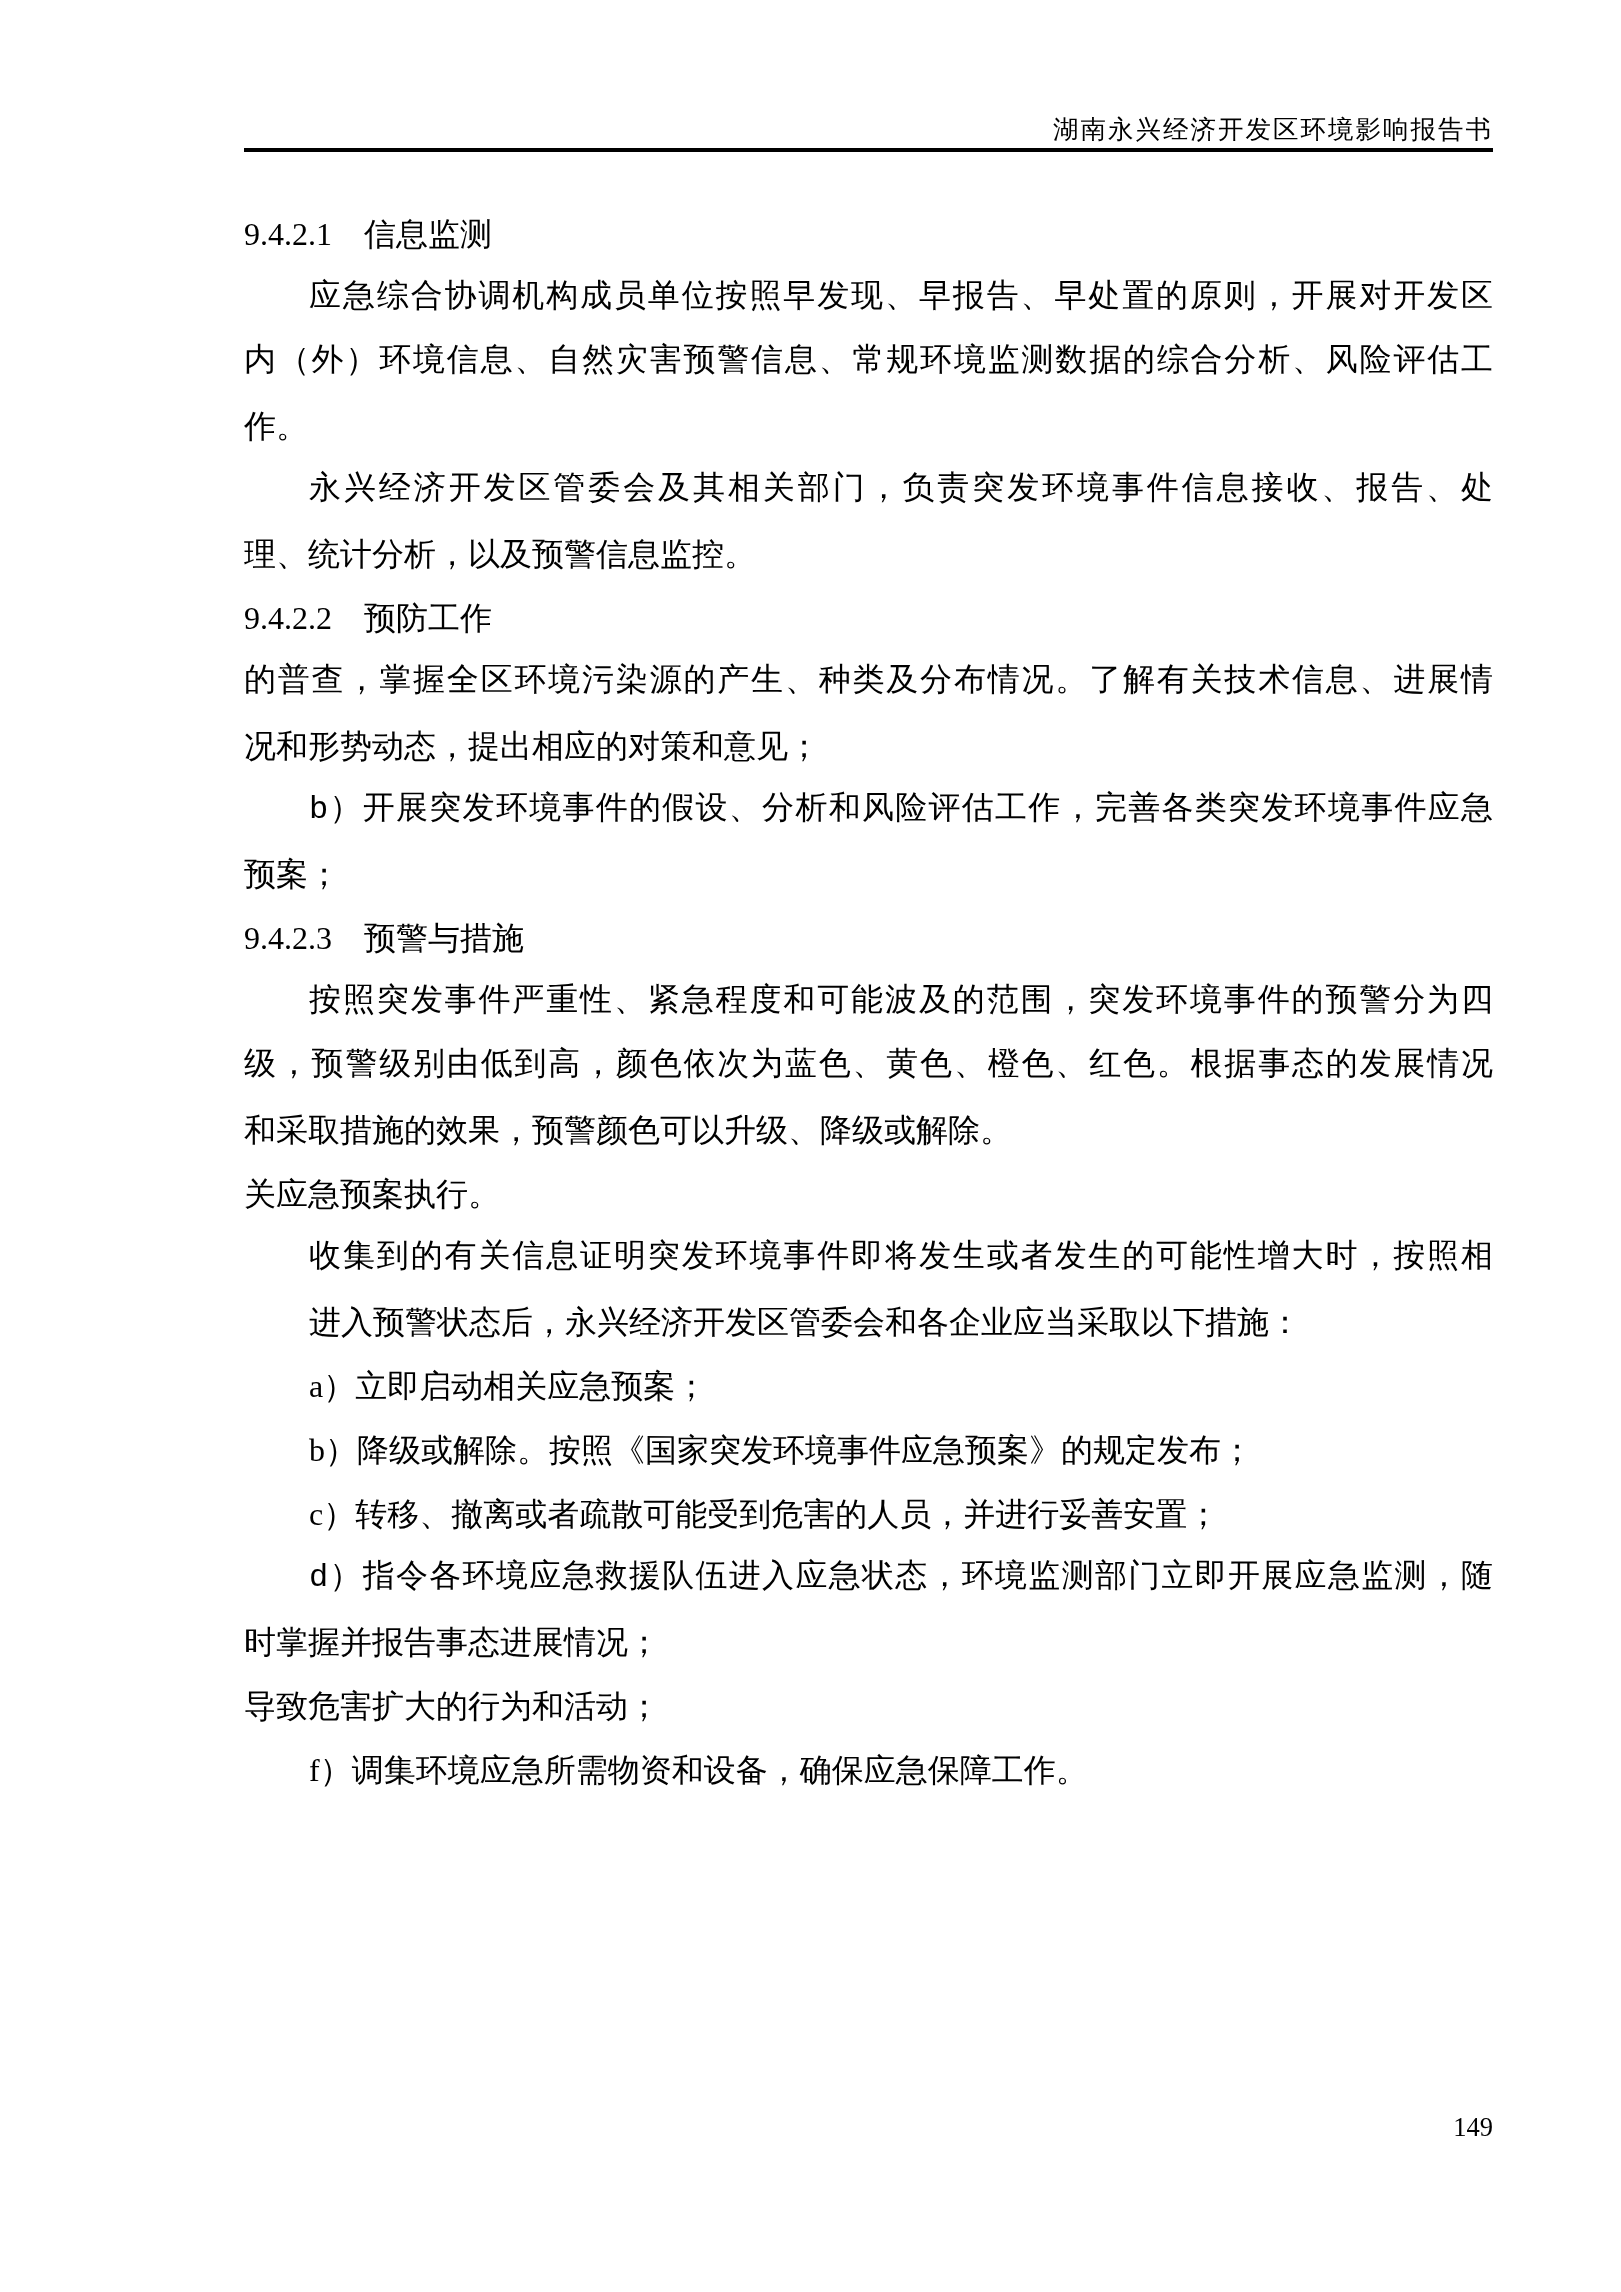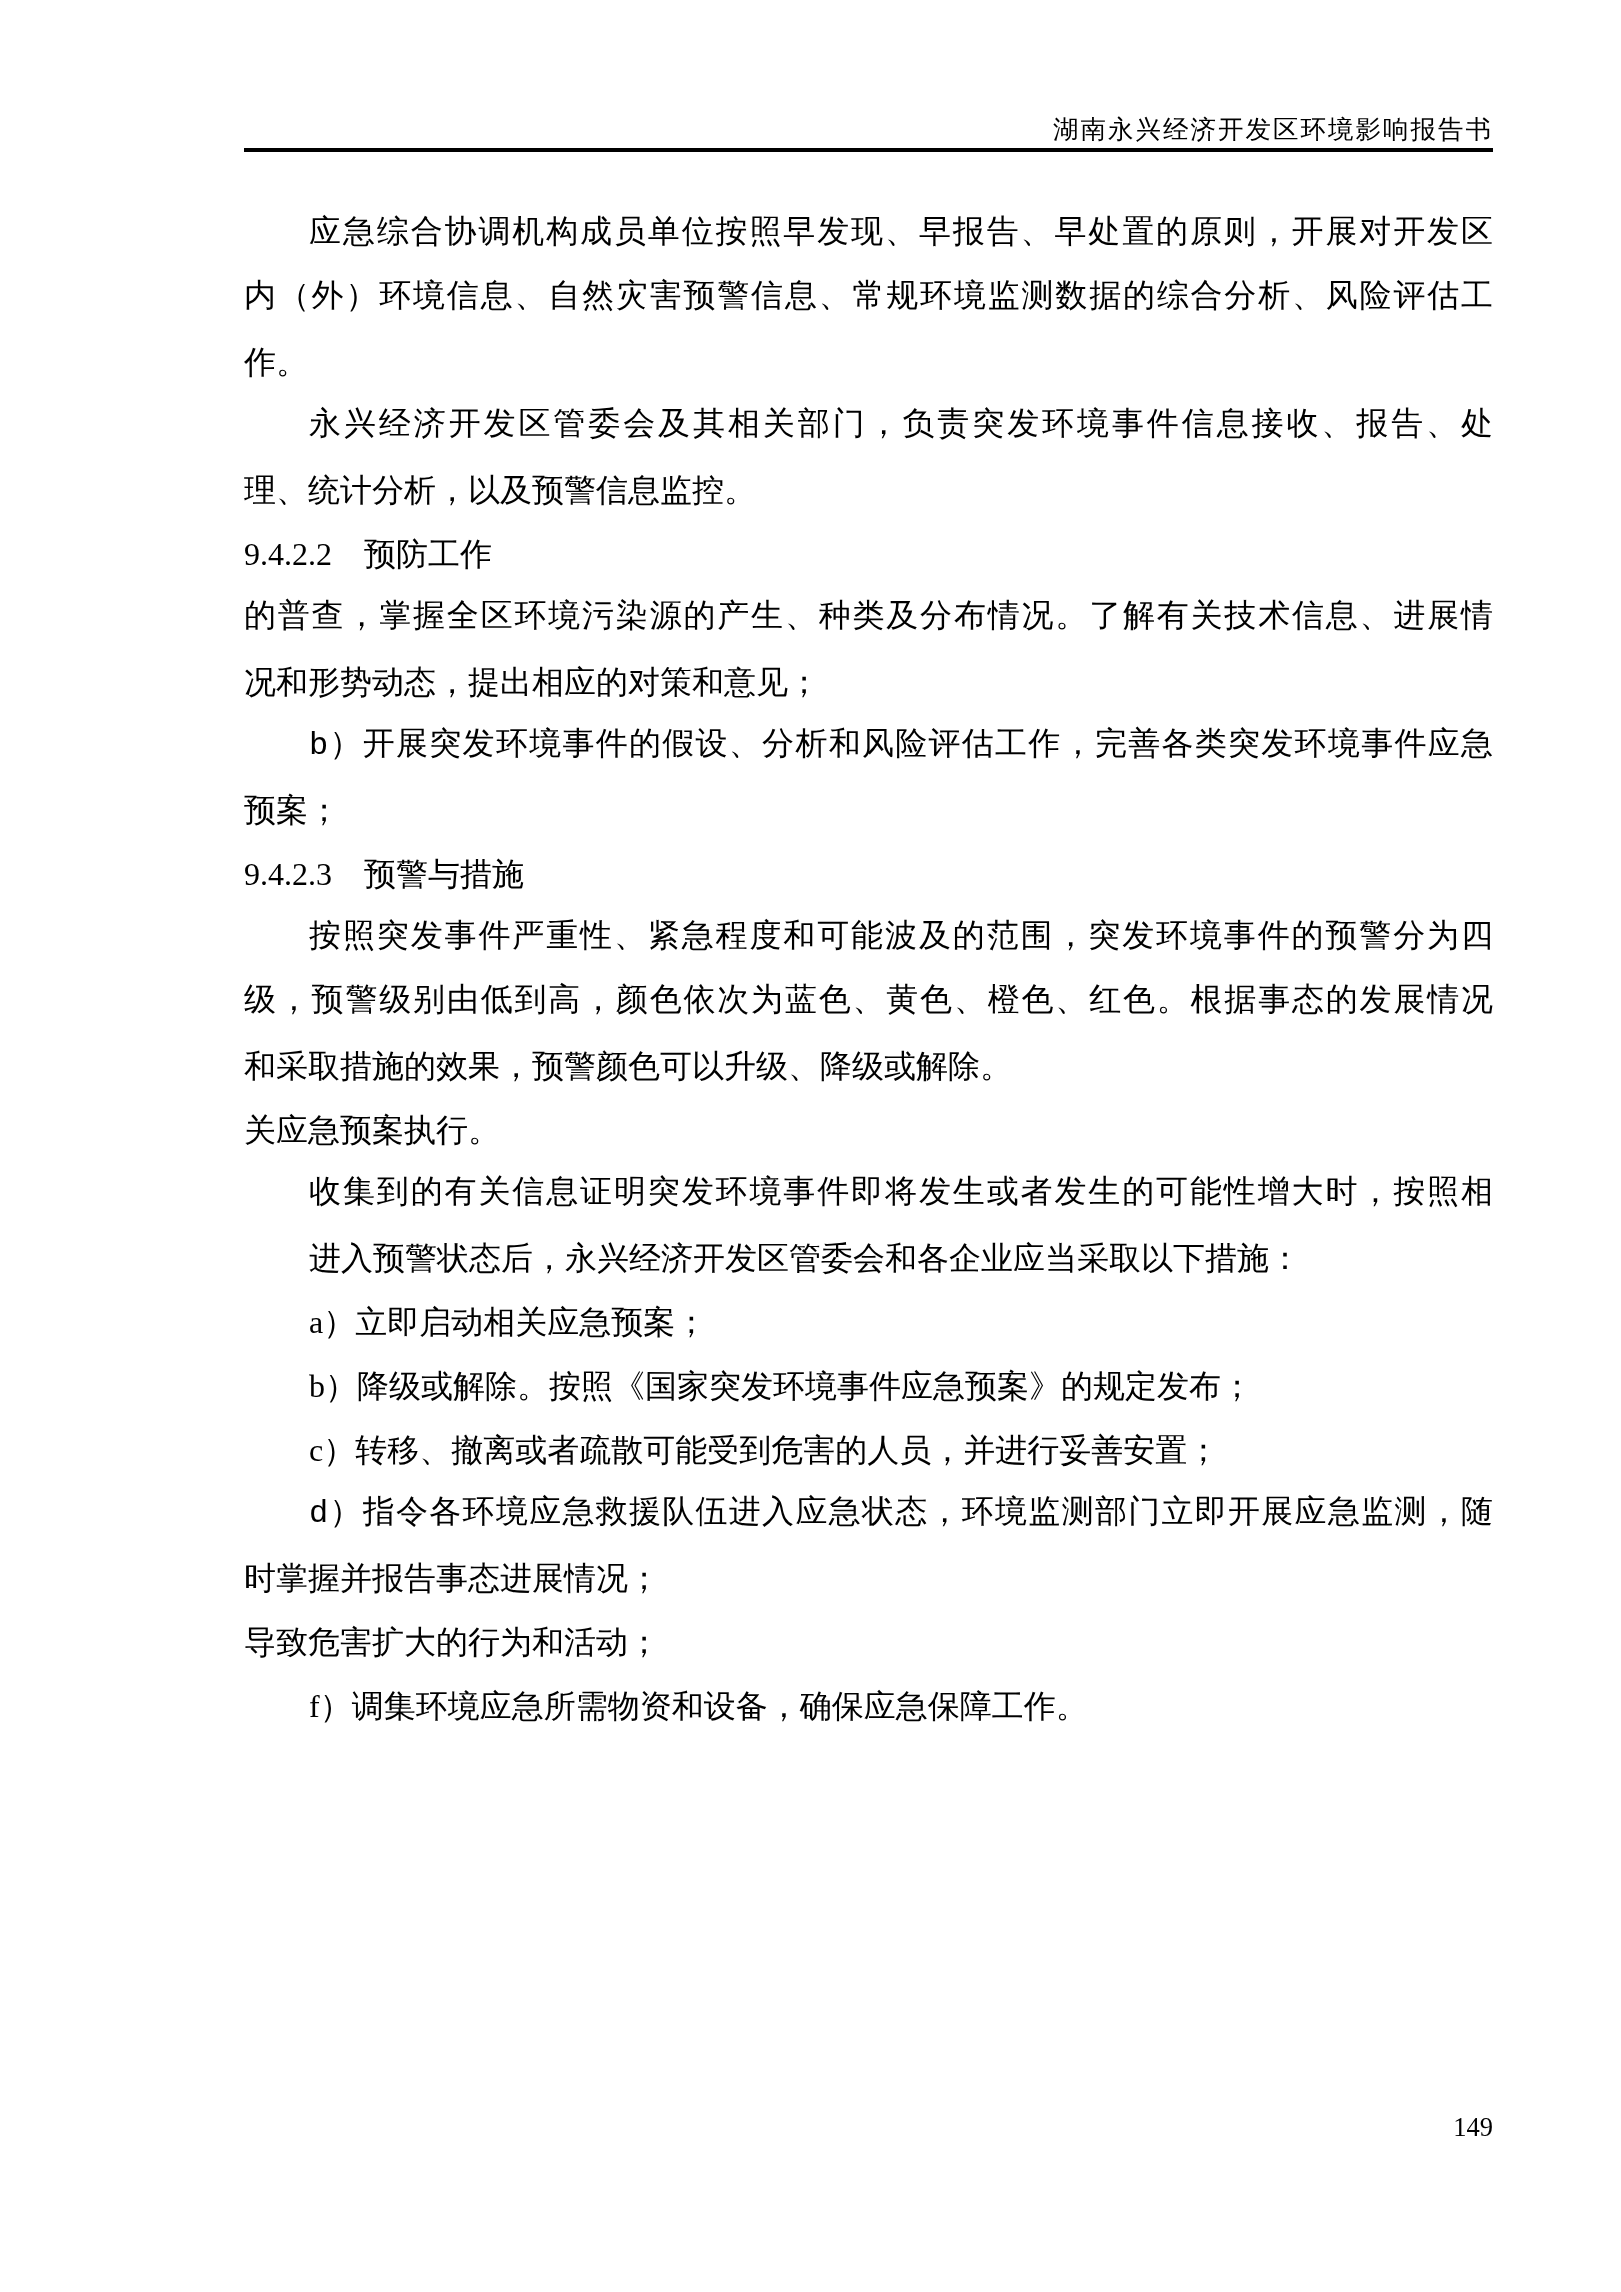--- a/index.html
+++ b/index.html
@@ -64,20 +64,21 @@
 </head>
 <body>
 
 <div class="page">
 
   <div class="header">
     <span class="header-title">湖南永兴经济开发区环境影响报告书</span>
   </div>
 
   <div class="doc-body" id="doc-body">
+      <div class="line heading">9.4.2.1　信息监测</div>
       <div class="line indent fill">应急综合协调机构成员单位按照早发现、早报告、早处置的原则，开展对开发区</div>
       <div class="line fill">内（外）环境信息、自然灾害预警信息、常规环境监测数据的综合分析、风险评估工</div>
       <div class="line">作。</div>
       <div class="line indent fill">永兴经济开发区管委会及其相关部门，负责突发环境事件信息接收、报告、处</div>
       <div class="line">理、统计分析，以及预警信息监控。</div>
       <div class="line heading">9.4.2.2　预防工作</div>
       <div class="line fill">的普查，掌握全区环境污染源的产生、种类及分布情况。了解有关技术信息、进展情</div>
       <div class="line">况和形势动态，提出相应的对策和意见；</div>
       <div class="line indent fill">b）开展突发环境事件的假设、分析和风险评估工作，完善各类突发环境事件应急</div>
       <div class="line">预案；</div>

